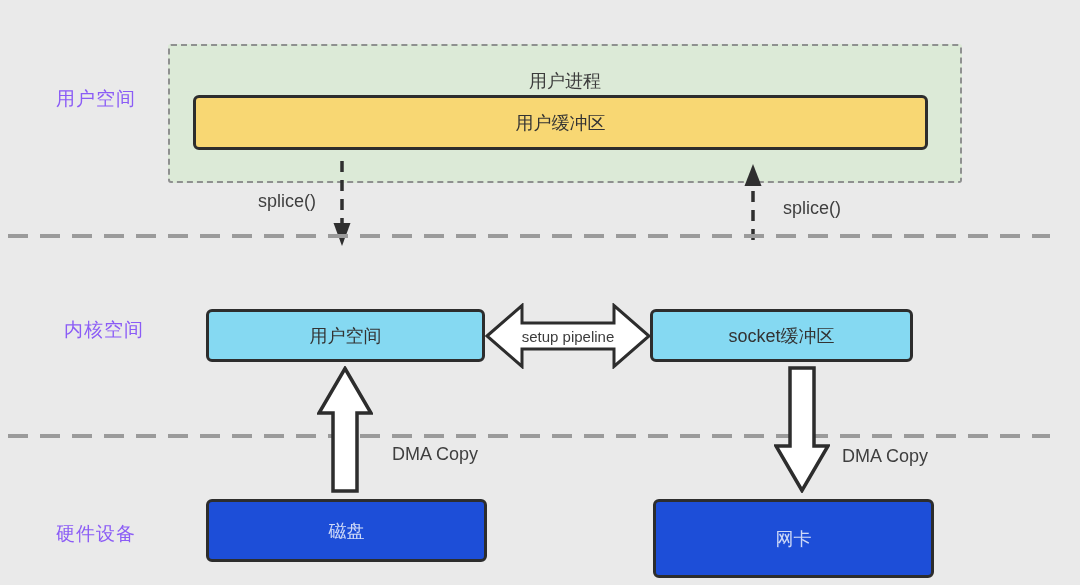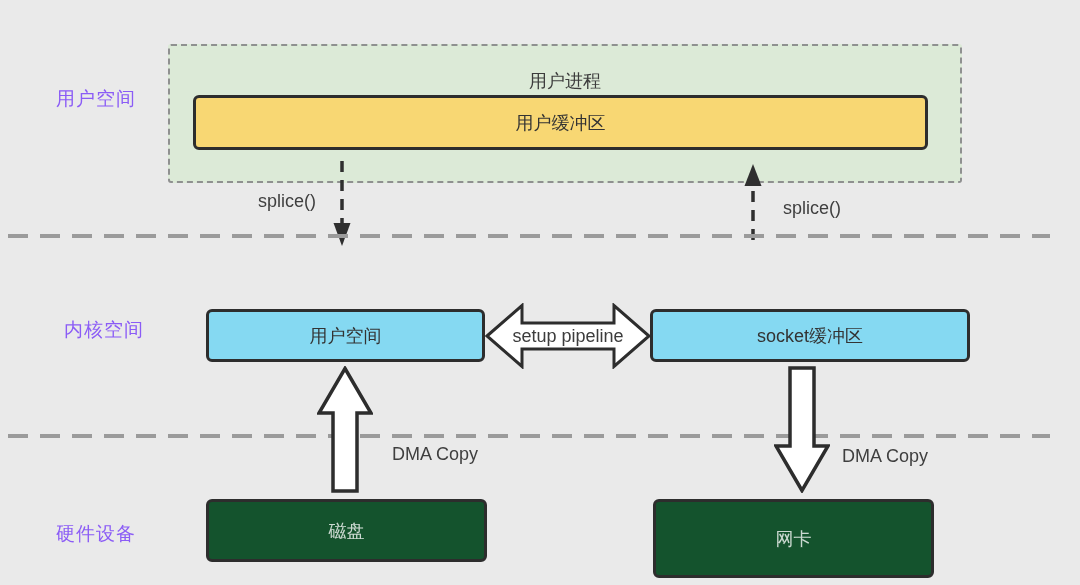--- a/index.html
+++ b/index.html
@@ -46,25 +46,25 @@
   }
   .user-buffer{
     left:193px;top:95px;width:735px;height:55px;
     background:#f8d773;
   }
   .kernel-buffer{
     left:206px;top:309px;width:279px;height:53px;
     background:#85d9f2;
   }
   .socket-buffer{
-    left:650px;top:309px;width:320px;height:53px;
+    left:650px;top:309px;width:263px;height:53px;
     background:#85d9f2;
   }
   .hw-box{
-    background:#14532d;
+    background:#1d4ed8;
     color:rgba(255,255,255,0.78);
   }
   .disk-box{left:206px;top:499px;width:281px;height:63px;}
   .nic-box{left:653px;top:499px;width:281px;height:79px;}
 
   .divider{
     position:absolute;
     left:8px;width:1042px;height:4px;
     background:repeating-linear-gradient(to right,#9b9b9b 0 20px,transparent 20px 32px);
   }
@@ -78,21 +78,21 @@
     font-size:18px;
     color:#3f3f3f;
     white-space:nowrap;
     margin-left:10px;
   }
 
   .pipeline-wrap{position:absolute;left:485px;top:303px;width:166px;height:66px;}
   .pipeline-text{
     position:absolute;left:0;right:0;top:0;bottom:0;
     display:flex;align-items:center;justify-content:center;
-    font-size:18px;color:#3c3c3c;
+    font-size:15px;color:#3c3c3c;
     white-space:nowrap;
   }
 </style>
 </head>
 <body>
 
 <div class="stage">
 
   <div class="side-label" style="left:56px;top:86px;">用户空间</div>
   <div class="side-label" style="left:56px;top:317px;margin-left:8px;">内核空间</div>

